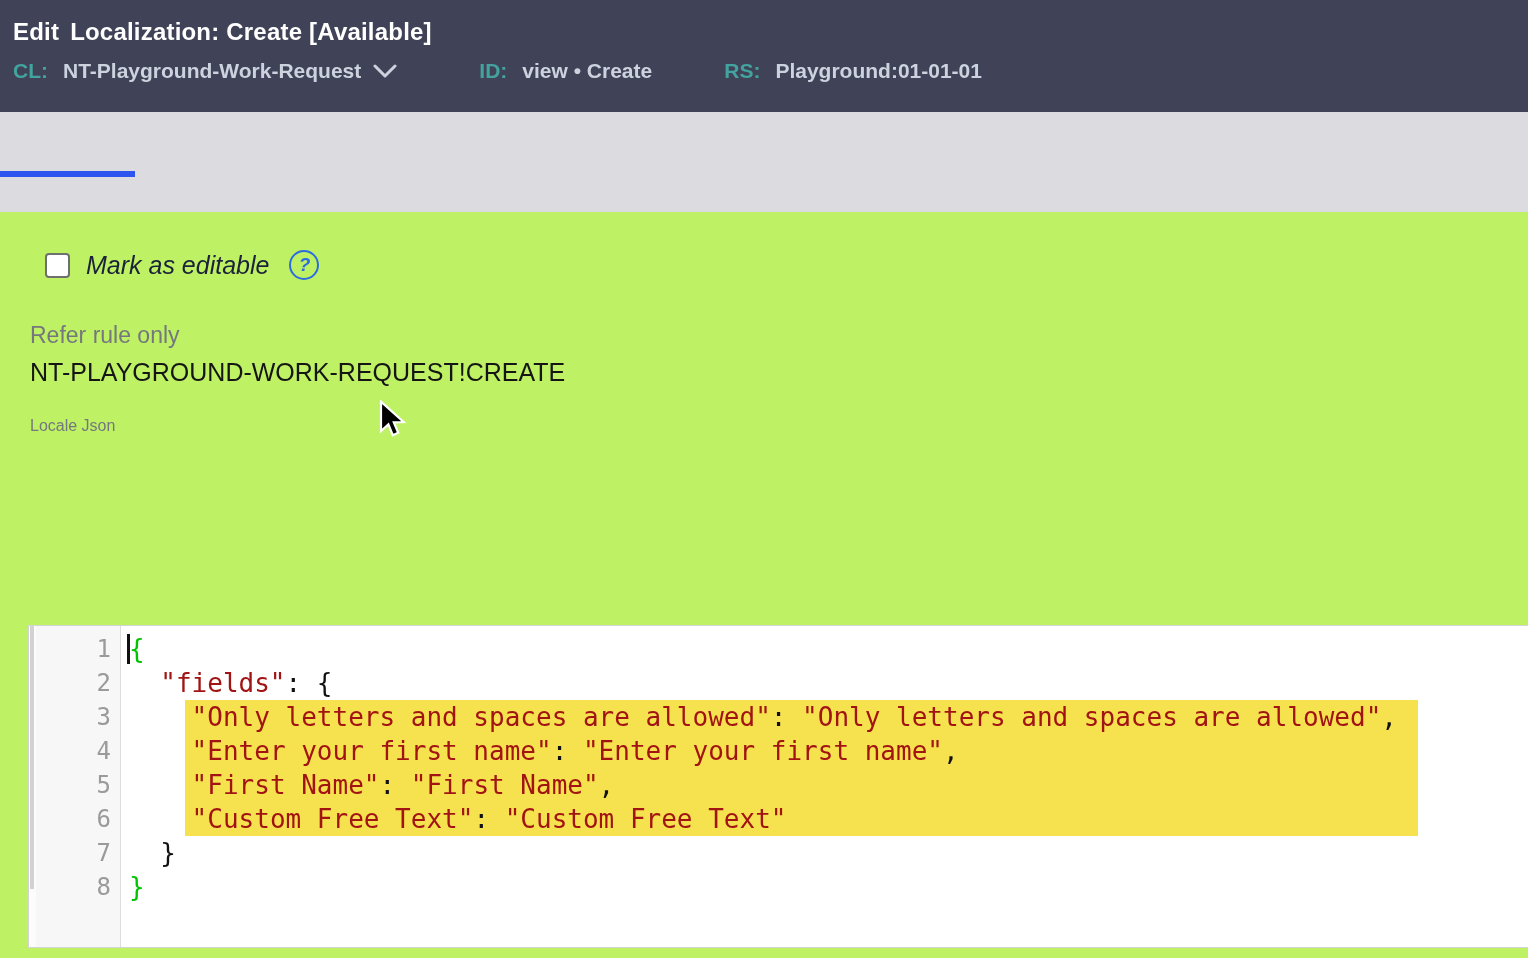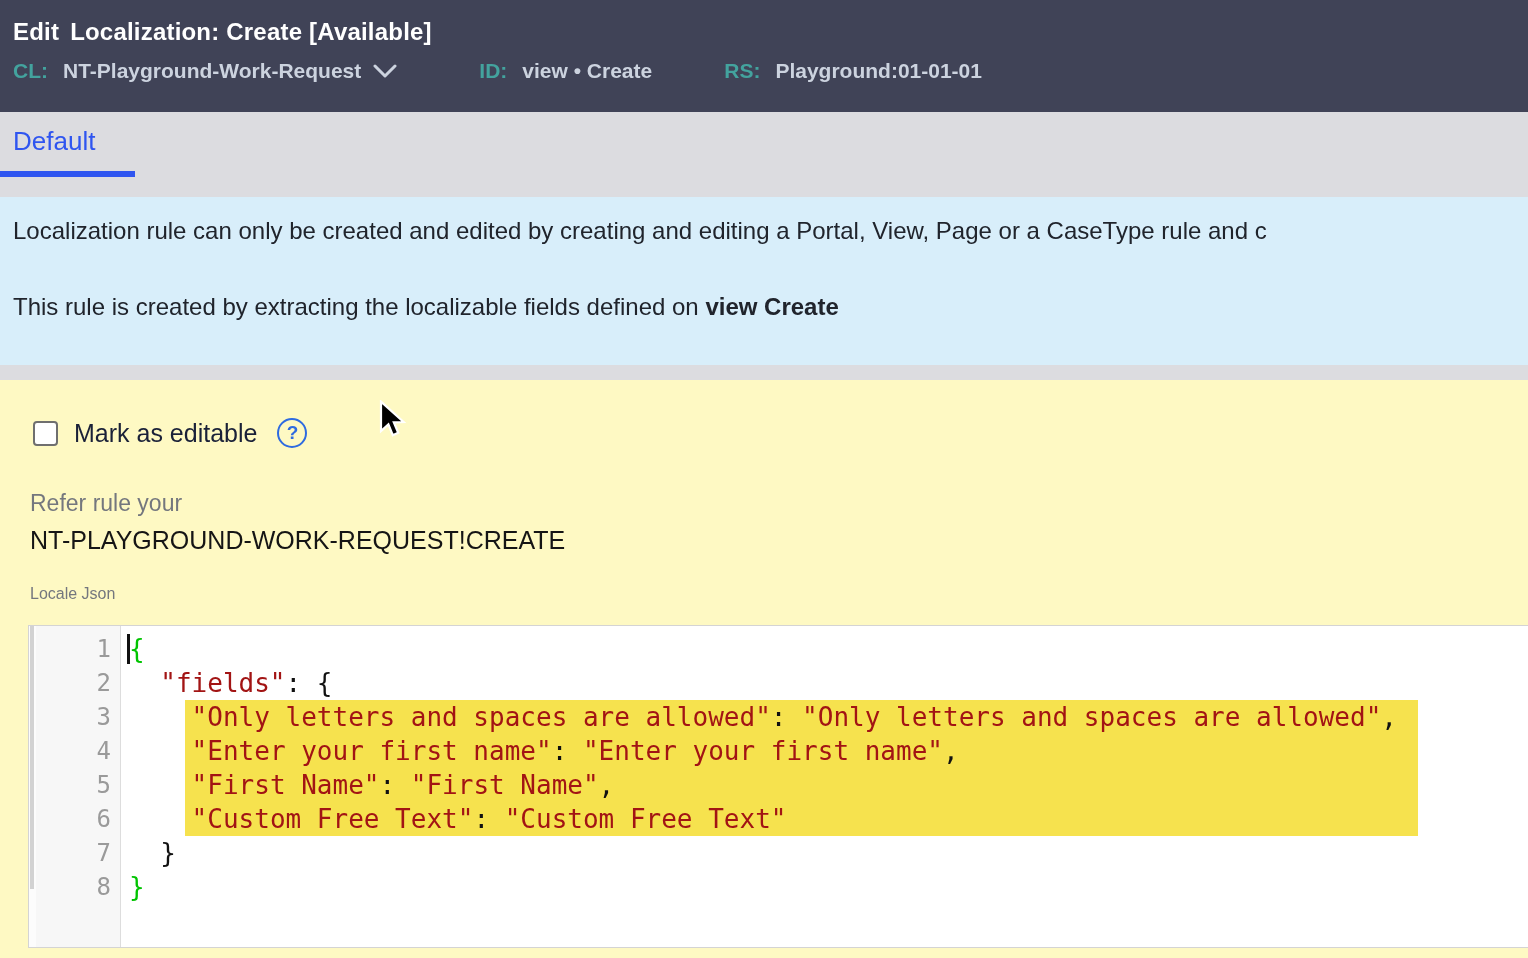--- a/index.html
+++ b/index.html
@@ -1,18 +1,18 @@
 <!DOCTYPE html>
 <html><head>
 <meta charset="utf-8">
 <style>
   * { margin:0; padding:0; box-sizing:border-box; }
   html,body { width:1528px; height:958px; overflow:hidden; background:#fff;
               font-family:"Liberation Sans", sans-serif; }
-  .page { position:relative; width:1528px; height:958px; background:#fef9c3; }
+  .page { position:relative; width:1528px; height:958px; background:#bef264; }
 
   
   .hdr { background:#404357; height:112px; padding:18px 0 0 13px; color:#fff; }
   .hdr-title { display:flex; gap:11px; font-size:24px; font-weight:700; color:#ffffff; letter-spacing:.2px; }
   .hdr-meta { display:flex; align-items:center; margin-top:13px; font-size:21px; font-weight:700;gap:44px; }
   .m-label { color:#43a39e; margin-right:15px; }
   .m-value { color:#ccd3df; }
   .m-group { display:flex; align-items:center; }
   .chev { margin-left:12px; display:inline-flex; align-items:center; cursor:pointer; }
 
@@ -25,21 +25,21 @@
 
   
   .banner { background:#d8eefa; height:168px; padding:20px 0 0 13px; overflow:hidden; color:#20242c; }
   .banner .l1 { font-size:24px; white-space:nowrap; }
   .banner .l2 { font-size:24px; margin-top:48px; white-space:nowrap; }
   .banner .l2 b { font-weight:700; }
   .gray-strip { background:#dcdce0; height:15px; }
 
   
   .content { position:relative; padding-left:30px; }
-  .cb-row { display:flex; align-items:center; margin-top:38px; margin-left:3px; }
+  .cb-row { display:flex; align-items:center; margin-top:38px; margin-left:15px;font-style:italic; }
   .checkbox { width:25px; height:25px; border:2px solid #6f6f6f; border-radius:4px; background:#fff; cursor:pointer; }
   .cb-label { font-size:25px; color:#1a2138; margin-left:16px; }
   .help { margin-left:20px; width:30px; height:30px; border:2.5px solid #2e6be0; border-radius:50%;
           color:#2e6be0; font-size:19px; font-weight:700; display:flex; align-items:center; justify-content:center; cursor:pointer; }
   .field-label { margin-top:42px; font-size:23px; color:#74777e; }
   .field-value { margin-top:9px; font-size:25px; color:#151515; }
   .json-label { margin-top:30px; font-size:16px; color:#74777e; }
 
   
   .editor { position:absolute; left:28px; top:625px; width:1500px; height:323px;
@@ -92,38 +92,33 @@
         <span class="m-value">view • Create</span>
       </span>
       <span class="m-group">
         <span class="m-label">RS:</span>
         <span class="m-value">Playground:01-01-01</span>
       </span>
     </div>
   </div>
 
   <div class="tabbar">
-    <div class="tab active">Default</div>
     <div class="tab-underline"></div>
   </div>
 
-  <div class="banner">
-    <div class="l1">Localization rule can only be created and edited by creating and editing a Portal, View, Page or a CaseType rule and c</div>
-    <div class="l2"><span>This rule is created by extracting the localizable fields defined on </span><b>view Create</b></div>
-  </div>
   <div class="gray-strip"></div>
 
   <div class="content">
     <div class="cb-row">
       <div class="checkbox"></div>
       <div class="cb-label">Mark as editable</div>
       <div class="help">?</div>
     </div>
 
-    <div class="field-label">Refer rule your</div>
+    <div class="field-label">Refer rule only</div>
     <div class="field-value">NT-PLAYGROUND-WORK-REQUEST!CREATE</div>
 
     <div class="json-label">Locale Json</div>
   </div>
 
   <div class="editor">
     <div class="scroll-strip">
       <div class="scroll-thumb"></div>
     </div>
     <div class="gutter">

